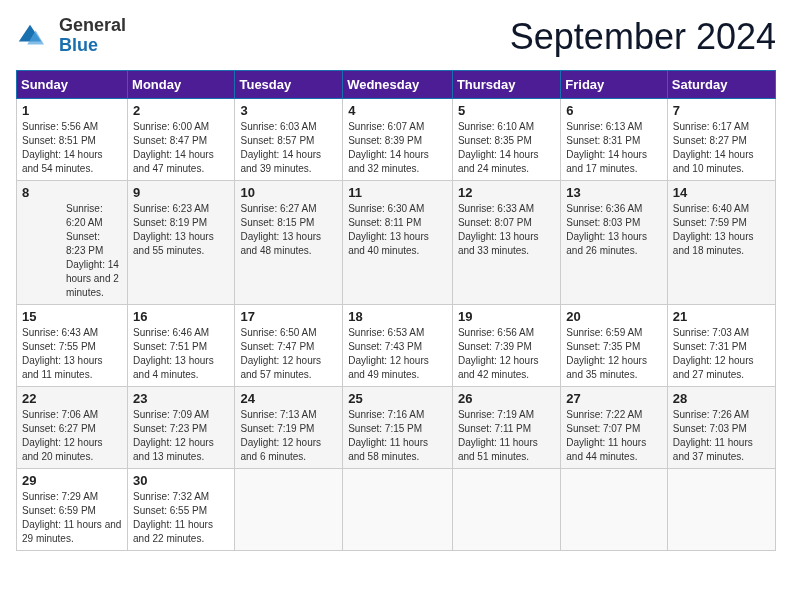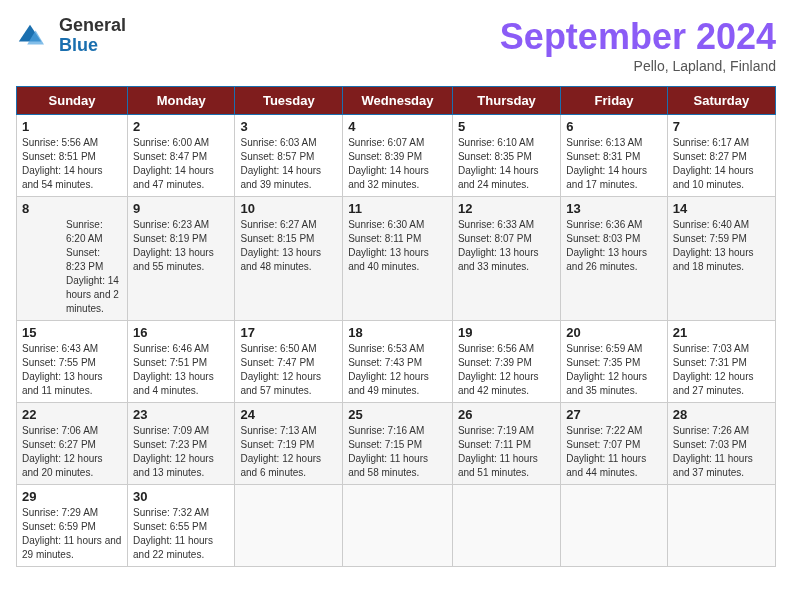--- a/index.html
+++ b/index.html
@@ -28,37 +28,37 @@
     }
     .logo-icon {
       width: 28px;
       height: 28px;
     }
     .title-block {
       text-align: right;
     }
     .month-title {
       font-size: 36px;
-      font-weight: bold;
-      color: #8b5cf6;
+      font-weight: normal;
+      color: #0f172a;
     }
     .location {
       font-size: 14px;
       color: #555;
     }
     .calendar {
       width: 100%;
       border-collapse: collapse;
       font-size: 11px;
     }
     .calendar th {
-      background: #7f1d1d;
+      background: #4c1d95;
       color: #fff;
       padding: 6px 4px;
-      text-align: center;
+      text-align: left;
       font-size: 13px;
       font-weight: bold;
       border: 1px solid #1a6faf;
     }
     .calendar td {
       border: 1px solid #ccc;
       vertical-align: top;
       padding: 4px 5px;
       width: 113px;
       min-height: 80px;
@@ -91,21 +91,20 @@
       <polygon points="20,4 36,28 4,28" fill="#1a6faf"></polygon>
       <polygon points="28,12 40,32 16,32" fill="#4fa3e0" opacity="0.7"></polygon>
     </svg>
     <div class="logo-text">
       <span style="font-size:18px;font-weight:bold;color:#333;">General</span>
       <span style="font-size:18px;font-weight:bold;color:#1a6faf;">Blue</span>
     </div>
   </div>
   <div class="title-block">
     <div class="month-title">September 2024</div>
-    <div class="location">Pello, Lapland, Finland</div>
   </div>
 </div>
 
 <table class="calendar">
   <thead>
     <tr>
     <th>Sunday</th>
         <th>Monday</th>
         <th>Tuesday</th>
         <th>Wednesday</th>

